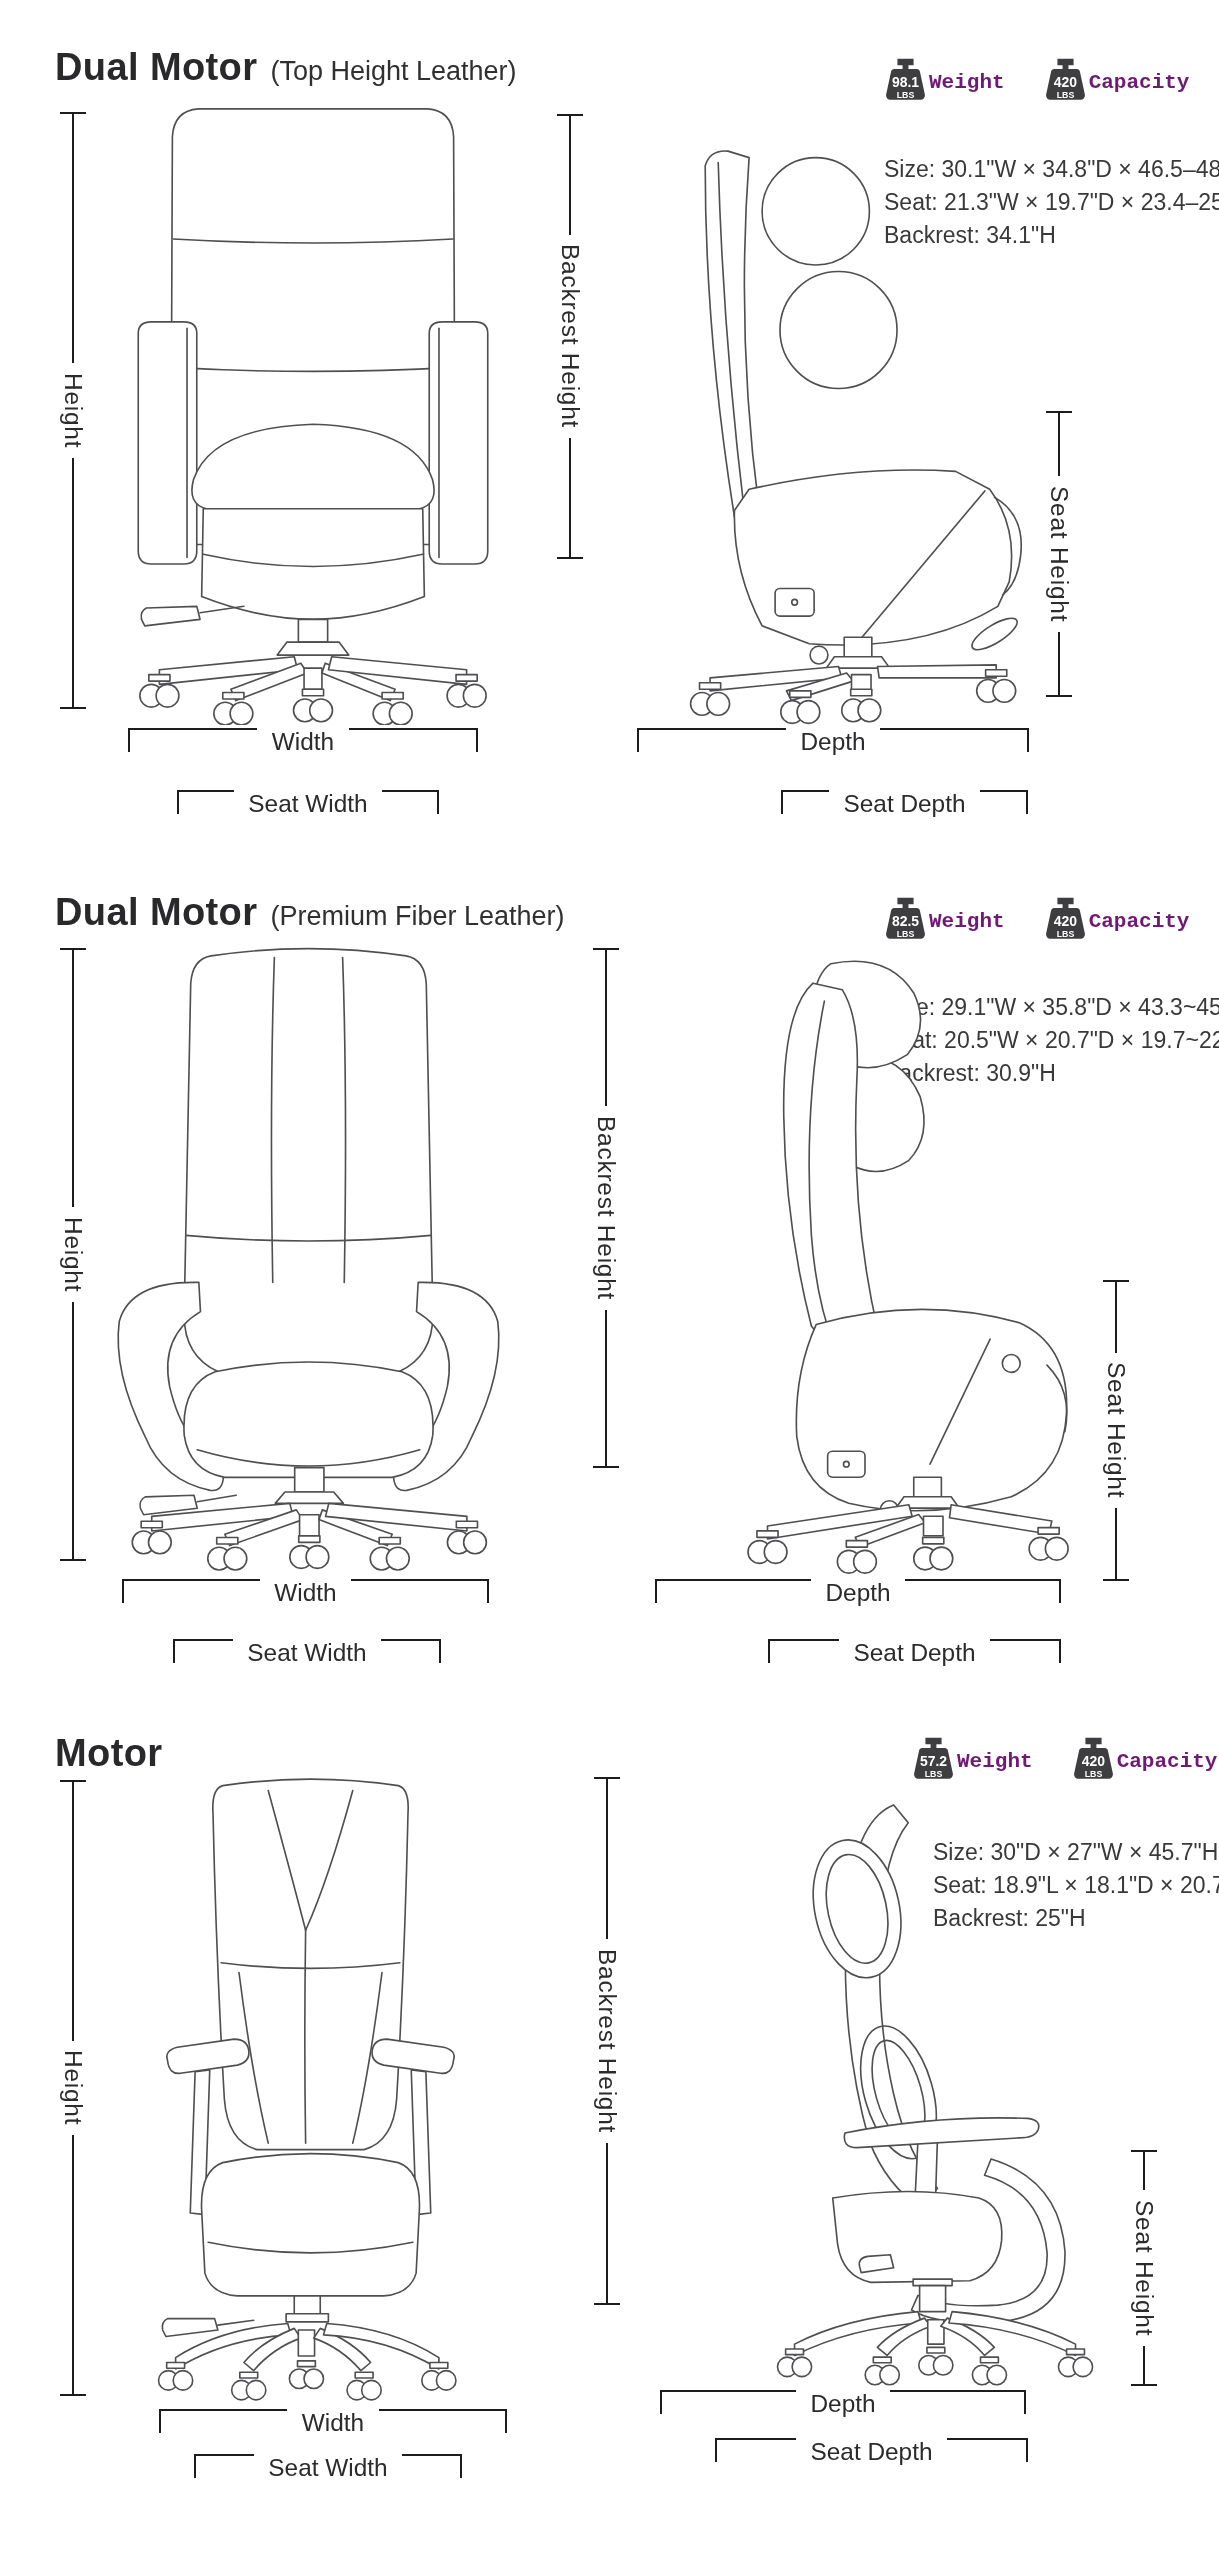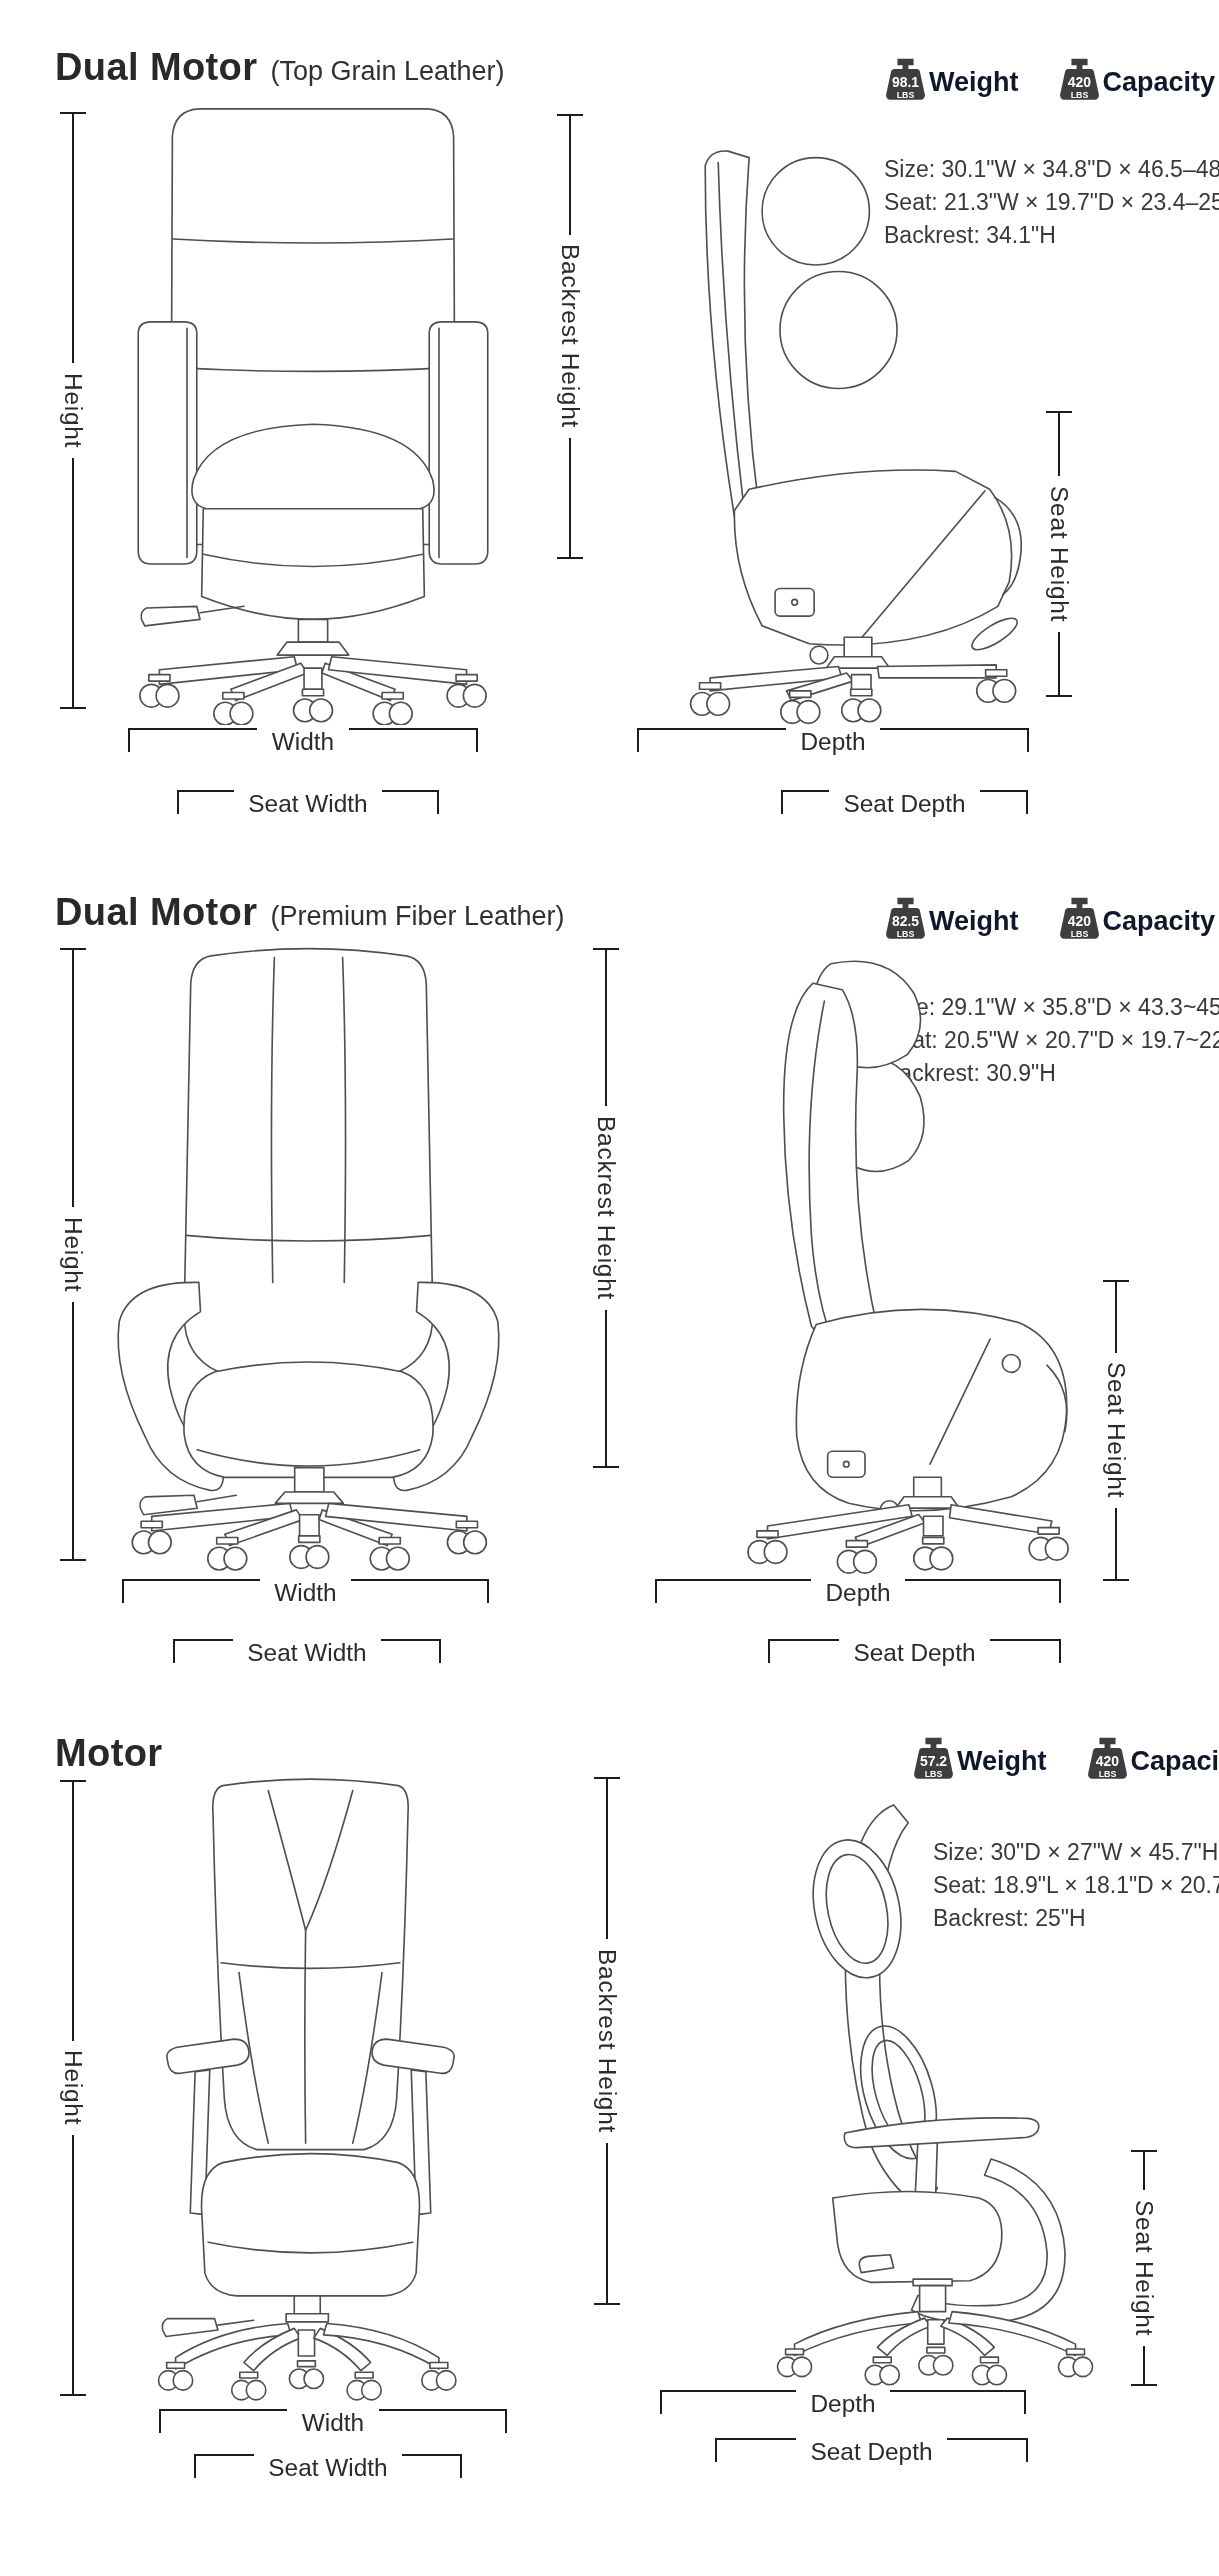--- a/index.html
+++ b/index.html
@@ -3,21 +3,21 @@
 <meta charset="utf-8">
 <style>
   html,body{margin:0;padding:0;background:#ffffff;}
   body{width:1219px;height:2576px;position:relative;font-family:"Liberation Sans",sans-serif;color:#2b2b2d;overflow:hidden;}
   .section{position:absolute;left:0;width:1029px;}
   .title-row{position:absolute;display:flex;align-items:baseline;gap:13px;white-space:nowrap;}
   .title{font-size:38px;font-weight:bold;letter-spacing:0.4px;color:#29292b;}
   .subtitle{font-size:27px;color:#303032;}
   .badges{position:absolute;display:flex;gap:37px;}
   .badge{display:flex;flex-direction:row;align-items:center;}
-  .badge-label{font-size:27px;font-weight:bold;color:#0f172a;margin-top:2.4px;}
+  .badge-label{font-size:21px;font-weight:bold;color:#701a75;margin-top:2.4px;font-family:Liberation Mono, monospace;}
   .wval{fill:#ffffff;font-size:19px;font-weight:bold;text-anchor:middle;font-family:"Liberation Sans",sans-serif;}
   .wunit{fill:#ffffff;font-size:12px;font-weight:bold;text-anchor:middle;font-family:"Liberation Sans",sans-serif;}
   .wfill{fill:#3e3e41;}
   .specs{position:absolute;font-size:23px;line-height:33px;color:#39393b;white-space:nowrap;}
   .vdim{position:absolute;display:flex;flex-direction:column;align-items:center;}
   .vdim .t{width:26px;height:2.4px;background:#1c1c1e;}
   .vdim .s{width:2.4px;flex:1;background:#1c1c1e;}
   .vdim .vlabel{writing-mode:vertical-rl;font-size:24.4px;color:#2b2b2d;padding:9.8px 0;letter-spacing:0.8px;white-space:nowrap;}
   .hdim{position:absolute;display:flex;align-items:flex-start;padding-left:14px;}
   .hdim .t{width:2.4px;height:24.4px;background:#1c1c1e;}
@@ -27,21 +27,21 @@
   .ln path,.ln rect,.ln circle,.ln ellipse{fill:none;stroke:#4f4f52;stroke-width:2;stroke-linecap:round;stroke-linejoin:round;}
   .ln .fw{fill:#ffffff;}
   i{display:block;}
 </style>
 </head>
 <body>
 
 <div class="section" style="top:0;height:837px;">
   <div class="title-row" style="left:55px;top:46px;">
     <span class="title">Dual Motor</span>
-    <span class="subtitle">(Top Grain Leather)</span>
+    <span class="subtitle">(Top Height Leather)</span>
   </div>
 
   <div class="badges" style="left:882px;top:57px;">
     <div class="badge">
       <svg viewBox="0 0 64 66" width="47" height="49">
         <path class="wfill" d="M21,2 h22 v9 h-7 v7 h-8 v-7 h-7 z"></path>
         <path class="wfill" d="M16.5,16 h31 c2,0 3.7,1.4 4.1,3.3 l6.7,31 c0.9,4 -2.2,7.7 -6.3,7.7 h-40 c-4.1,0 -7.2,-3.7 -6.3,-7.7 l6.7,-31 c0.4,-1.9 2.1,-3.3 4.1,-3.3 z"></path>
         <text x="32" y="41" class="wval">98.1</text>
         <text x="32" y="55.5" class="wunit">LBS</text>
       </svg>

